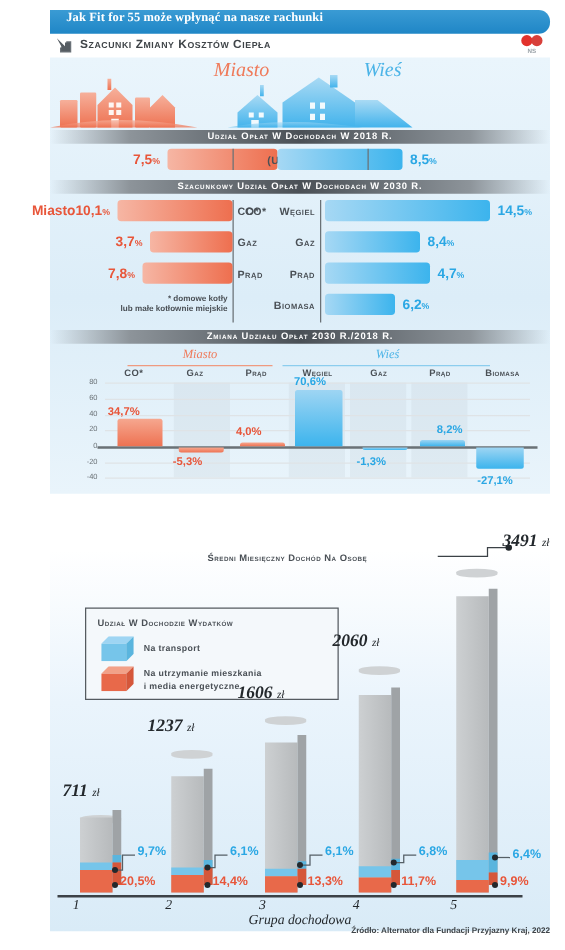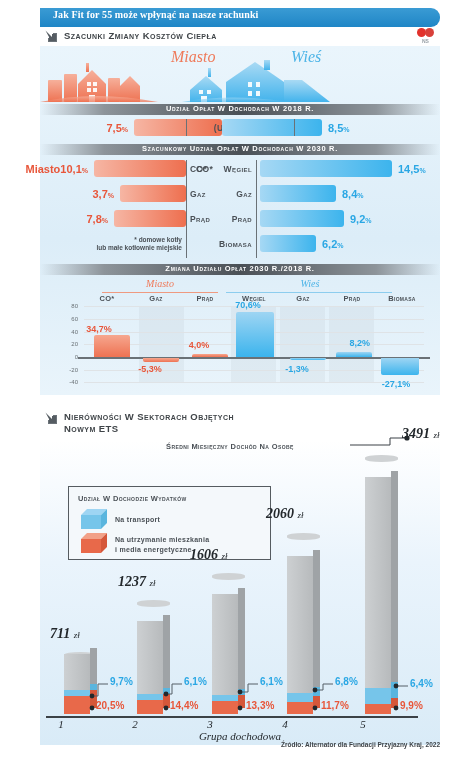--- a/index.html
+++ b/index.html
@@ -272,21 +272,21 @@
 
       <div class="brow" style="top:52px;">
         <div class="bleft" style="right:254px;">
           <span class="vo"><span>7,8</span><span class="pct">%</span></span>
           <div class="bar-o" style="width:72px;"></div>
         </div>
         <div class="midlbl" style="left:150px;width:62px;justify-content:flex-start;">Prąd</div>
         <div class="midlbl" style="left:160px;width:52px;justify-content:flex-end;">Prąd</div>
         <div class="bright" style="left:220px;">
           <div class="bar-b" style="width:84px;"></div>
-          <span class="vb"><span>9,2</span><span class="pct">%</span></span>
+          <span class="vb"><span>4,7</span><span class="pct">%</span></span>
         </div>
       </div>
 
       <div class="brow" style="top:77px;">
         <div class="midlbl" style="left:150px;width:62px;justify-content:flex-end;">Biomasa</div>
         <div class="bright" style="left:220px;">
           <div class="bar-b" style="width:56px;"></div>
           <span class="vb"><span>6,2</span><span class="pct">%</span></span>
         </div>
       </div>
@@ -350,32 +350,20 @@
       <div class="cval" style="left:32px;top:46px;width:54px;color:#e8563a;">34,7%</div>
       <div class="cval" style="left:83px;top:86px;width:54px;color:#e8563a;">-5,3%</div>
       <div class="cval" style="left:132px;top:62px;width:54px;color:#e8563a;">4,0%</div>
       <div class="cval" style="left:178px;top:22px;width:60px;color:#2aa7e4;">70,6%</div>
       <div class="cval" style="left:230px;top:86px;width:54px;color:#2aa7e4;">-1,3%</div>
       <div class="cval" style="left:276px;top:60px;width:54px;color:#2aa7e4;text-align:right;">8,2%</div>
       <div class="cval" style="left:326px;top:101px;width:60px;color:#2aa7e4;">-27,1%</div>
     </div>
   </div>
 
-  <div class="sechead" style="left:44px;top:411px;align-items:flex-start;">
-    <span class="arrow">
-      <svg width="14" height="14" viewBox="0 0 14 14">
-          <path d="M1 1 L9 9 L9 4 L13 4 L13 13 L4 13 L4 9 L9 9 Z" fill="#6b7278"></path>
-          <path d="M1.5 1.5 L8 8 L8 5 L12 5 L12 12 L5 12 L5 8 Z" fill="#555c62"></path>
-        </svg>
-    </span>
-    <span class="lbl">
-      <span style="display:block">Nierówności w sektorach objętych</span>
-      <span style="display:block">nowym ETS</span>
-    </span>
-  </div>
 
   <div class="panel2">
 
     <div class="incomeNote" style="left:126px;top:2px;">Średni miesięczny dochód na osobę</div>
     <svg style="position:absolute;left:310px;top:-4px;" width="64" height="20">
       <path d="M0 9 L40 9 L40 2 L56 2" fill="none" stroke="#3b4146" stroke-width="1"></path>
       <circle cx="57" cy="2" r="2.6" fill="#23282c"></circle>
     </svg>
     <div class="moneylbl" style="left:362px;top:-14px;">
       <span>3491</span> <em>zł</em>

